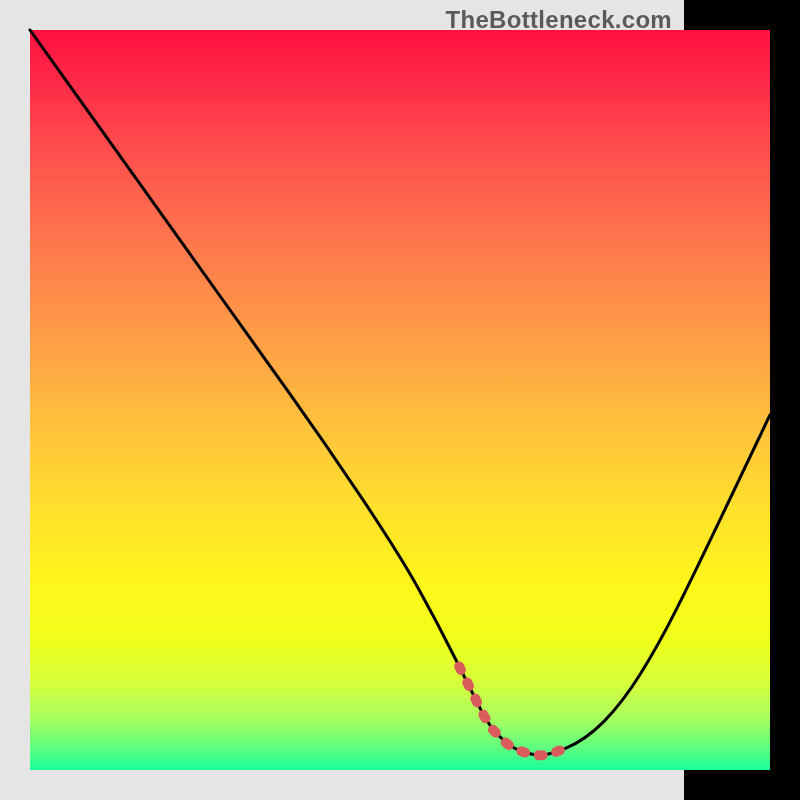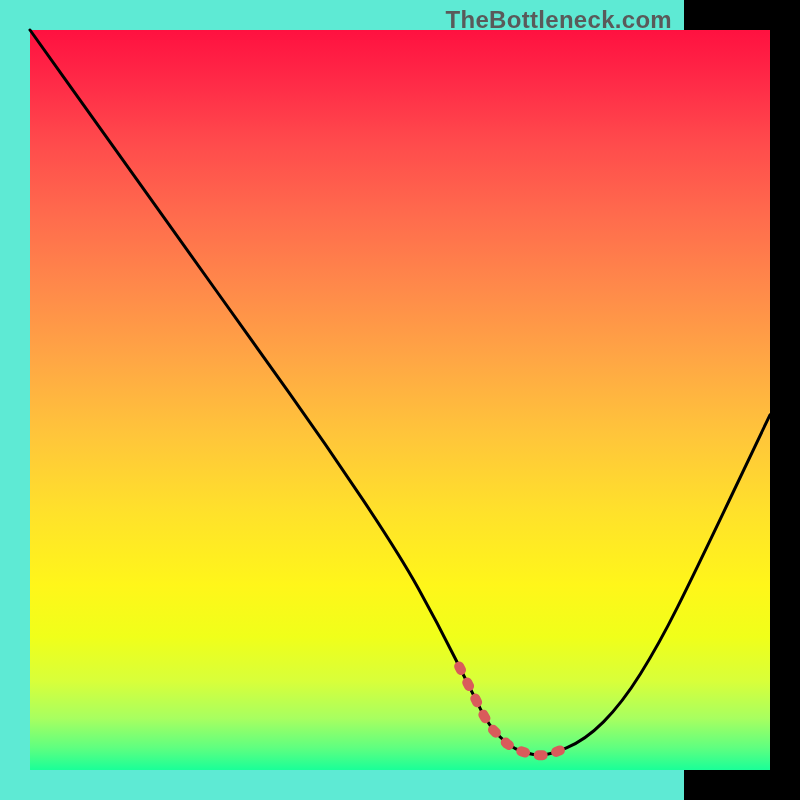--- a/index.html
+++ b/index.html
@@ -7,21 +7,21 @@
     padding: 0;
     width: 800px;
     height: 800px;
     background: #000;
     overflow: hidden;
   }
   .chart-container {
     position: relative;
     width: 684px;
     height: 800px;
-    background: #5eead4;
+    background: #e5e5e5;
   }
   .plot-area {
     position: absolute;
     left: 30px;
     top: 30px;
     width: 740px;
     height: 740px;
     background: linear-gradient(to bottom,
       #ff1140 0%,
       #ff2a47 7%,

